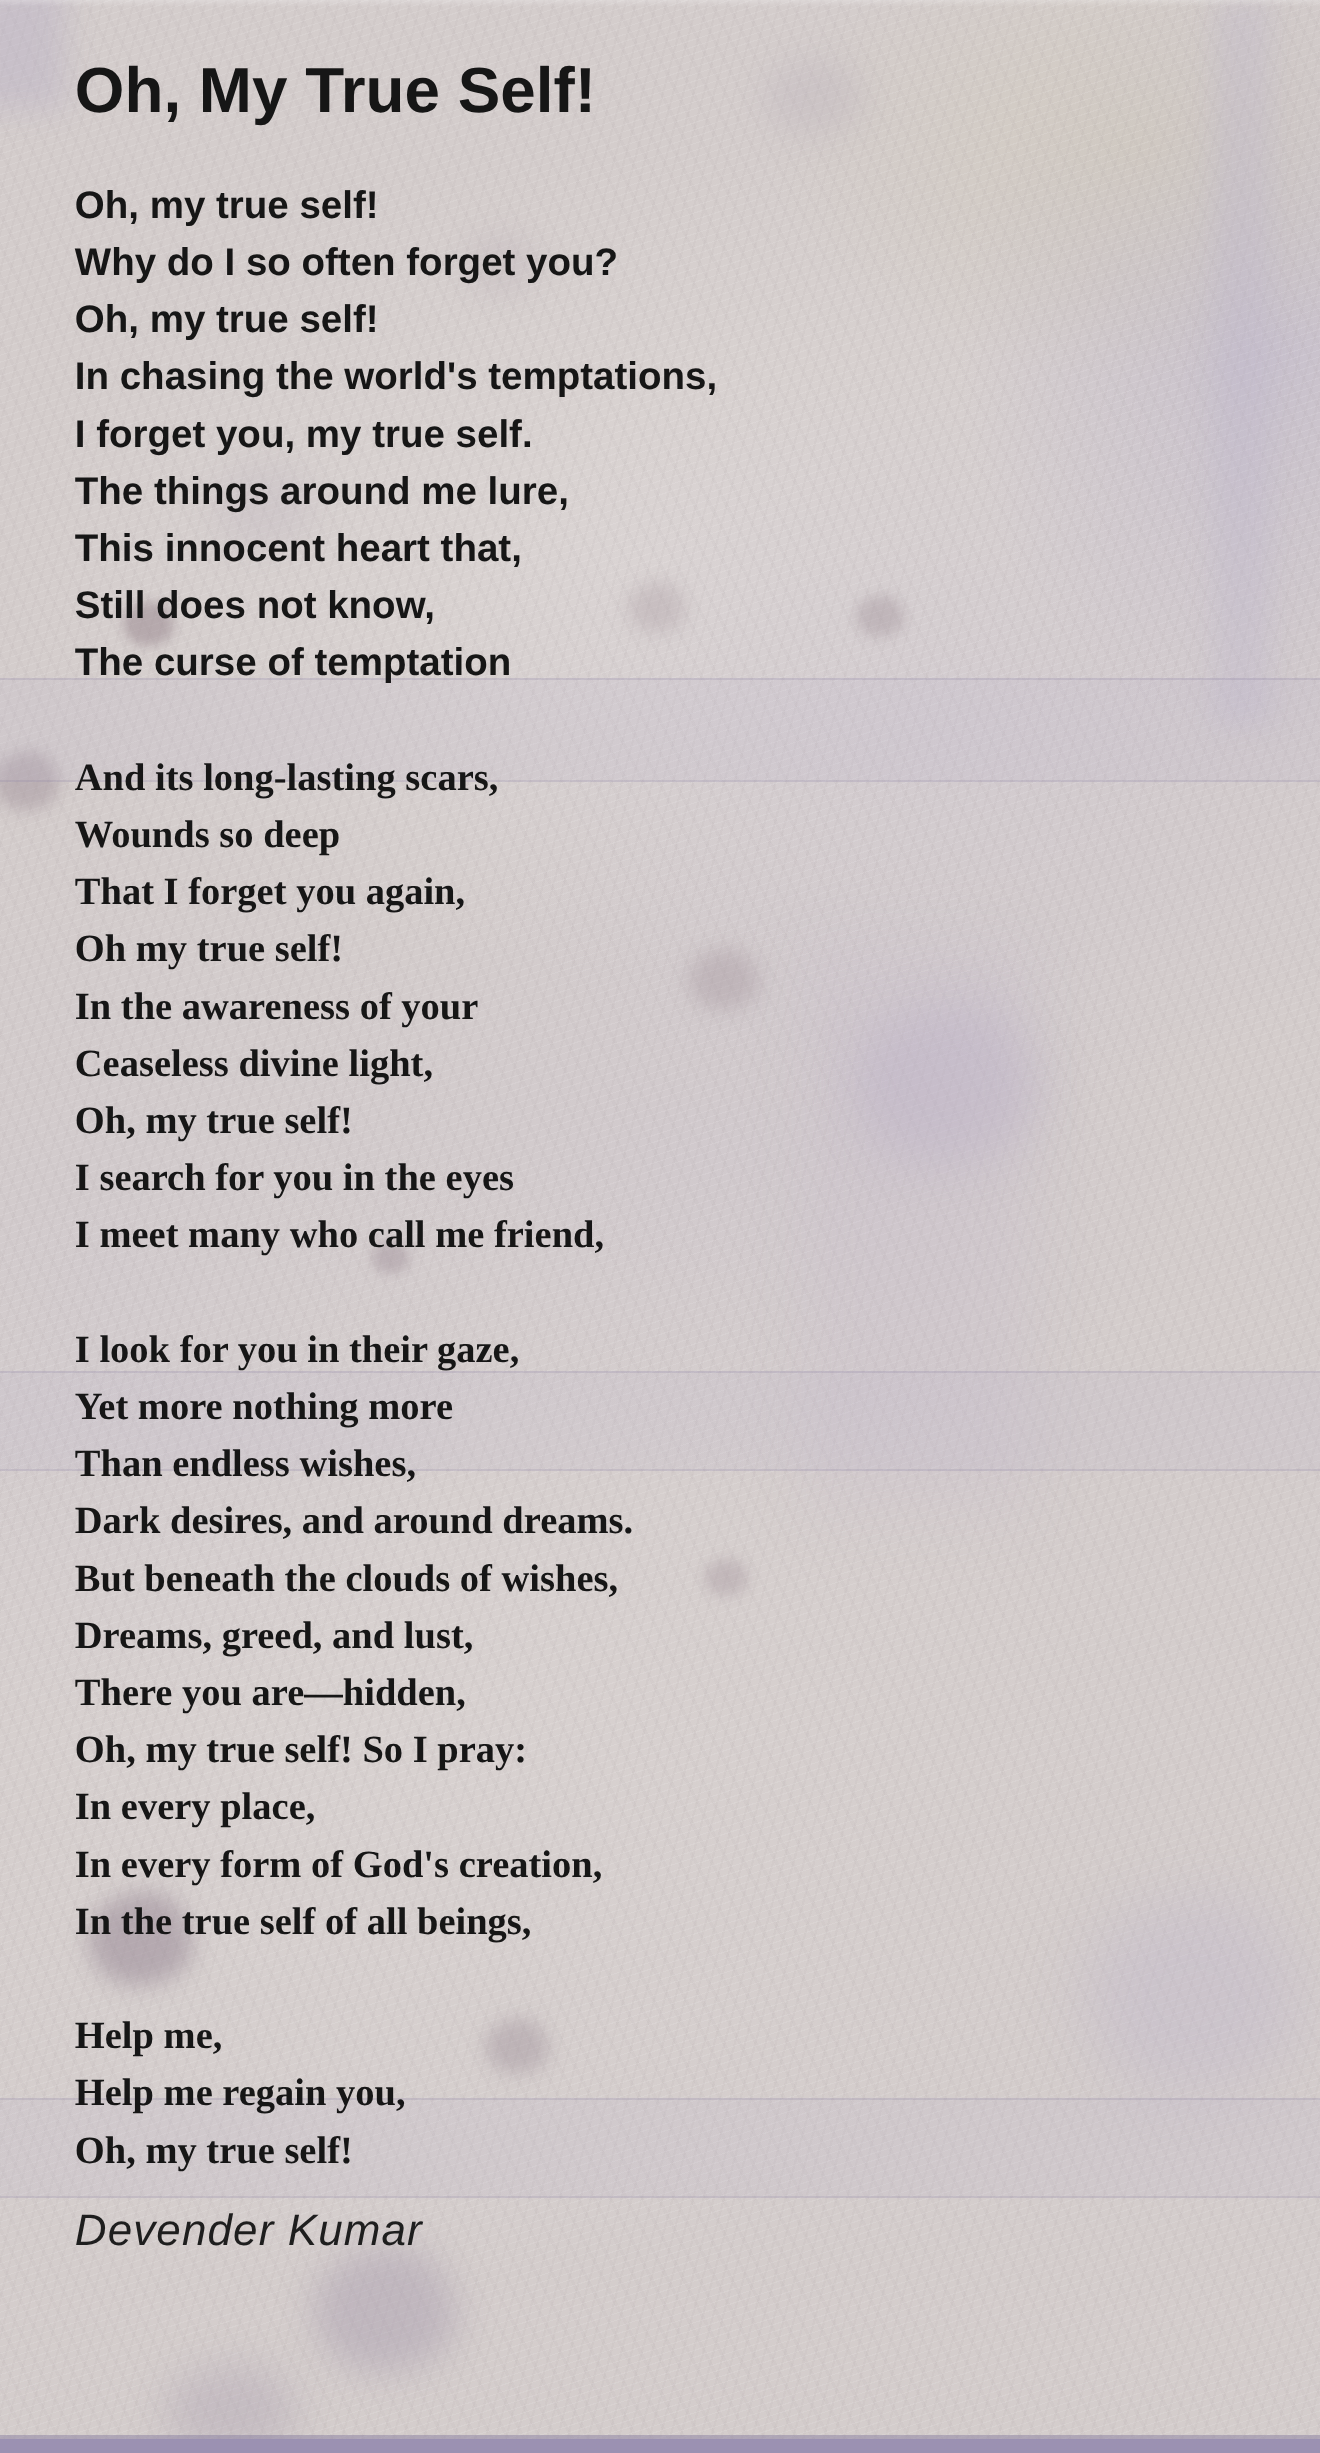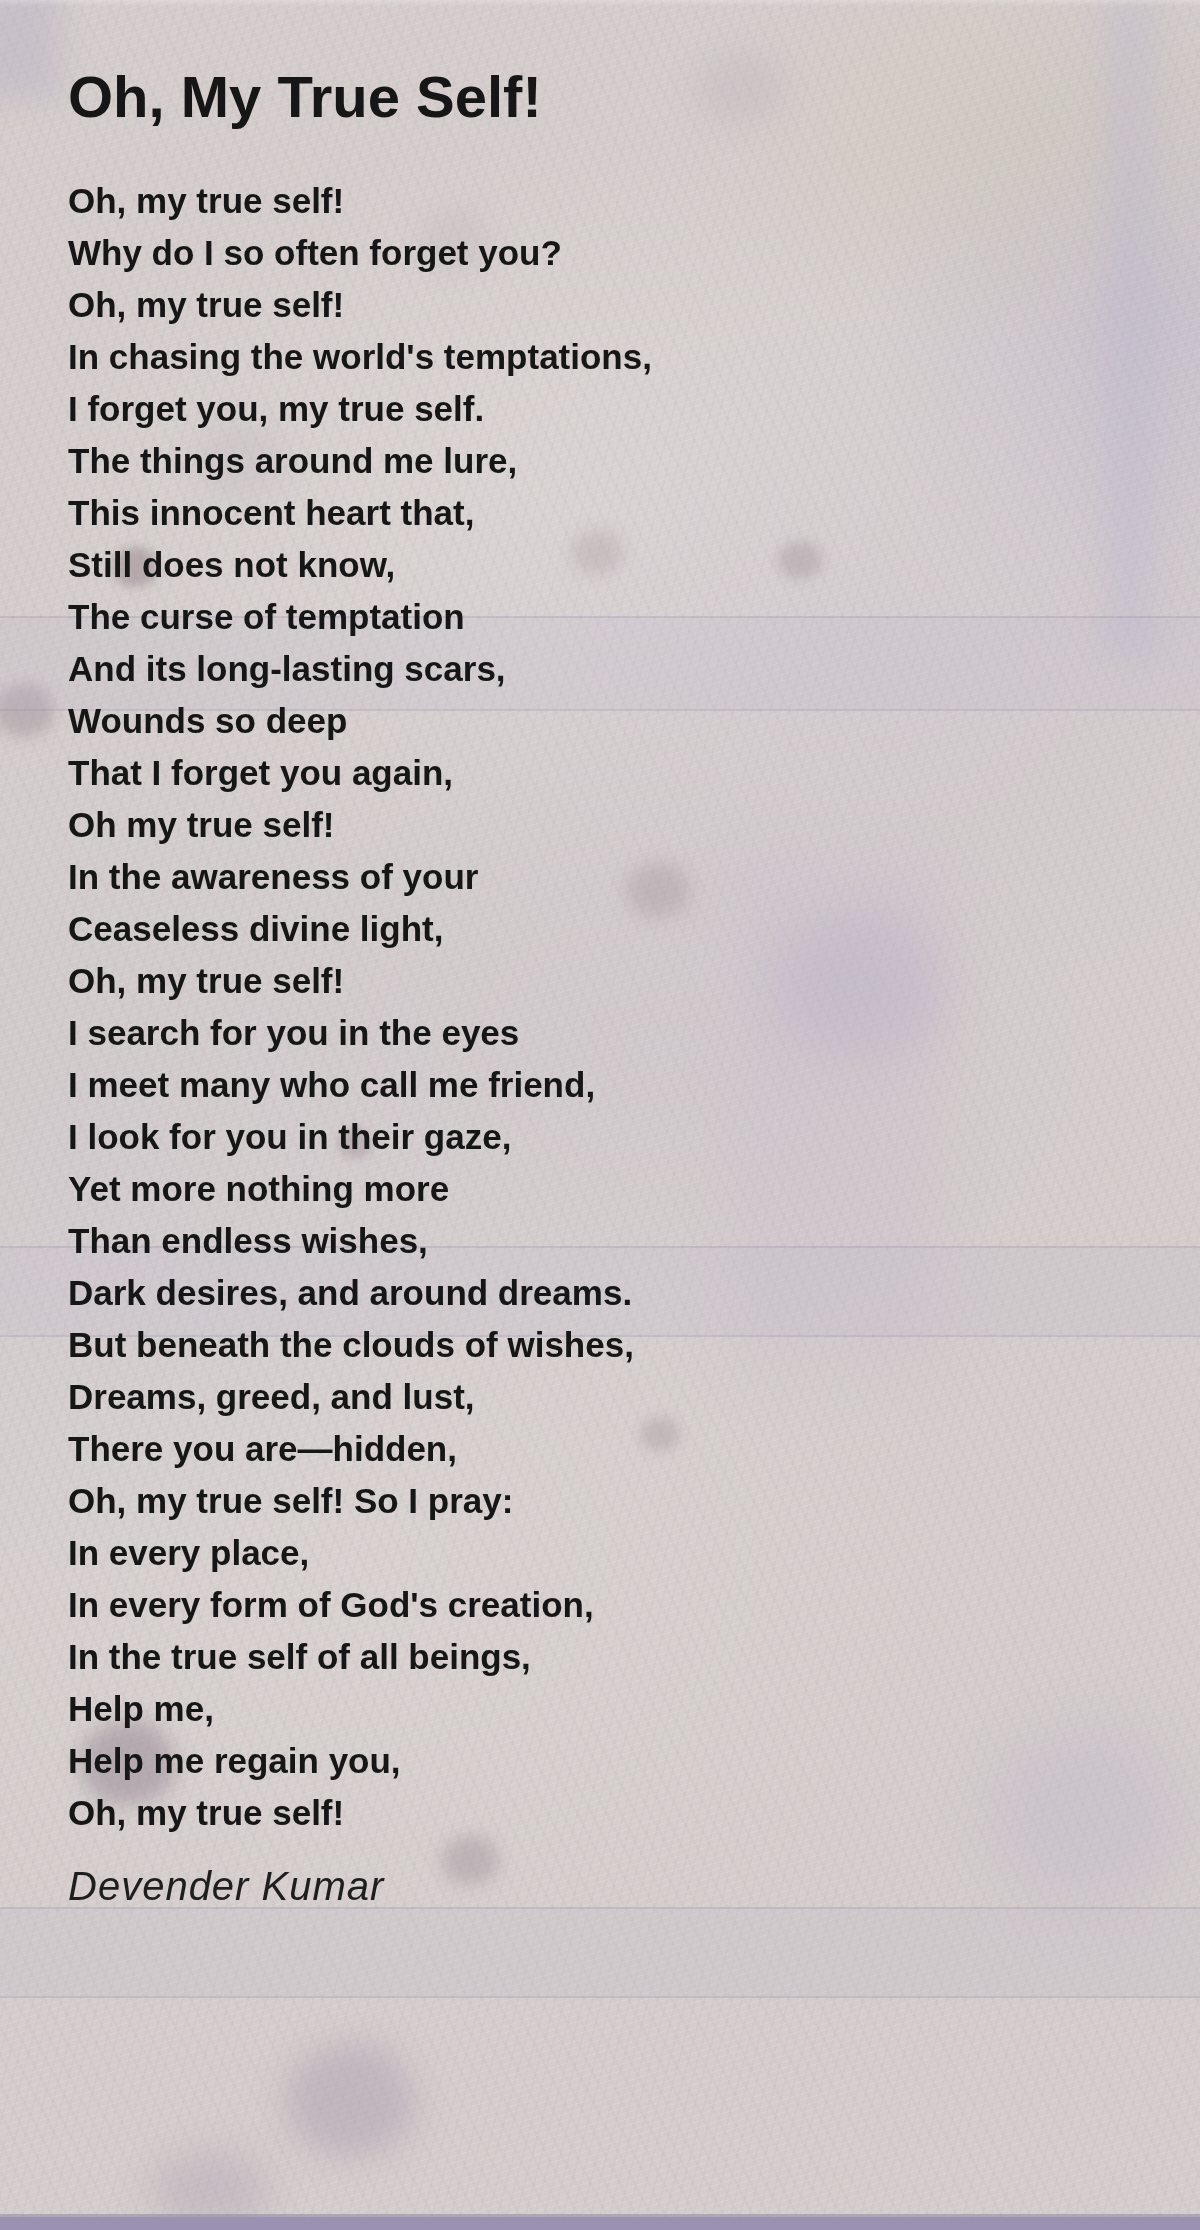--- a/index.html
+++ b/index.html
@@ -44,31 +44,31 @@
       rgba(150,140,172,0.28) 1996px, rgba(150,140,172,0.28) 1998px,
       rgba(0,0,0,0) 1998px, rgba(0,0,0,0) 2214px,
       rgba(138,127,160,0.50) 2214px, rgba(138,127,160,0.50) 2217px,
       var(--bottom-strip, rgba(155,145,178,0.45)) 2217px, var(--bottom-strip, rgba(155,145,178,0.45)) 2230px);
   }
   .streak{position:absolute;pointer-events:none;}
   .stain{position:absolute;pointer-events:none;border-radius:58% 42% 55% 45% / 48% 60% 40% 52%;}
   
   .content{
     position:absolute;left:68px;top:0;right:20px;
-    padding-top:64px;
+    padding-top:50px;
     color:var(--text,#161616);
   }
   .title{
     margin:0;
     font-size:58px;line-height:66px;font-weight:bold;
     white-space:nowrap;
   }
   .poem{margin-top:45px;}
   .stanza{margin:0;}
-  .stanza:not(:first-child){}
+  .stanza:not(:first-child){margin-top:52px;font-family:Liberation Serif, serif;}
   .line{
     font-size:35px;line-height:52px;font-weight:bold;
     white-space:nowrap;
   }
   .author{
     margin:22px 0 0 0;
     font-size:40px;line-height:50px;
     font-style:italic;font-weight:normal;
     color:#1e1e1e;letter-spacing:1px;
     white-space:nowrap;

